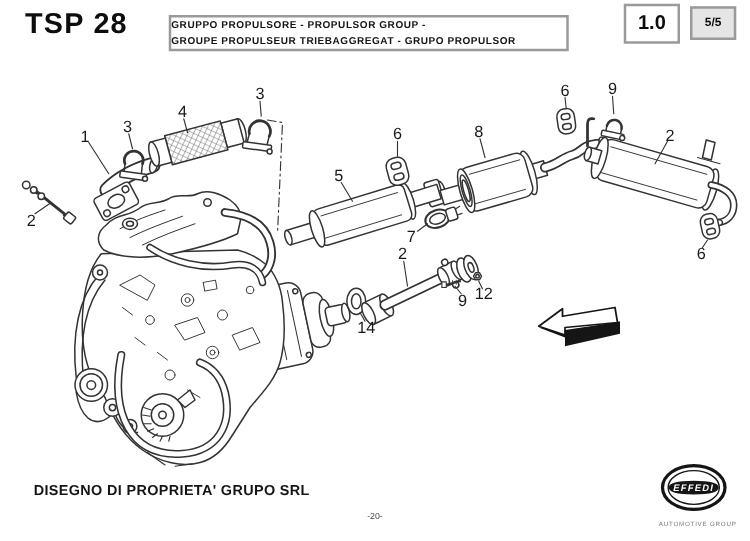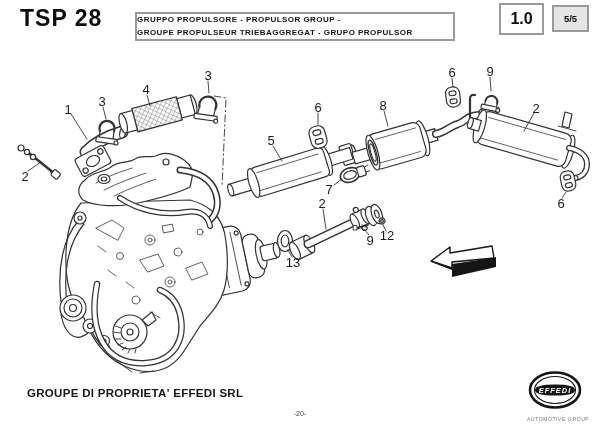--- a/index.html
+++ b/index.html
@@ -338,23 +338,23 @@
 <div class="callout" style="left:318px;top:107px">6</div>
 <div class="callout" style="left:329px;top:189px">7</div>
 <div class="callout" style="left:383px;top:105px">8</div>
 <div class="callout" style="left:452px;top:72px">6</div>
 <div class="callout" style="left:490px;top:71px">9</div>
 <div class="callout" style="left:536px;top:108px">2</div>
 <div class="callout" style="left:561px;top:203px">6</div>
 <div class="callout" style="left:322px;top:203px">2</div>
 <div class="callout" style="left:370px;top:240px">9</div>
 <div class="callout" style="left:387px;top:235px">12</div>
-<div class="callout" style="left:293px;top:262px">13</div>
-
-<div class="prop-note">GROUPE DI PROPRIETA' EFFEDI SRL</div>
+<div class="callout" style="left:293px;top:262px">14</div>
+
+<div class="prop-note">DISEGNO DI PROPRIETA' GRUPO SRL</div>
 <div class="page-num">-20-</div>
 
 <div class="logo-wrap">
   <svg width="56" height="40" viewBox="0 0 56 40">
     <ellipse cx="28" cy="19" rx="25" ry="17.5" fill="none" stroke="#151515" stroke-width="2.6"></ellipse>
     <ellipse cx="28" cy="19" rx="20.5" ry="13.5" fill="none" stroke="#151515" stroke-width="1.1"></ellipse>
     <path d="M 8,19 Q 8,13.5 28,13.5 Q 48,13.5 48,19 Q 48,24.5 28,24.5 Q 8,24.5 8,19 Z" fill="#151515"></path>
     <text x="28" y="21.8" text-anchor="middle" font-family="Liberation Sans, sans-serif" font-size="7.5" font-weight="bold" font-style="italic" letter-spacing="1" fill="#ffffff">EFFEDI</text>
   </svg>
   <div class="logo-sub">AUTOMOTIVE GROUP</div>

